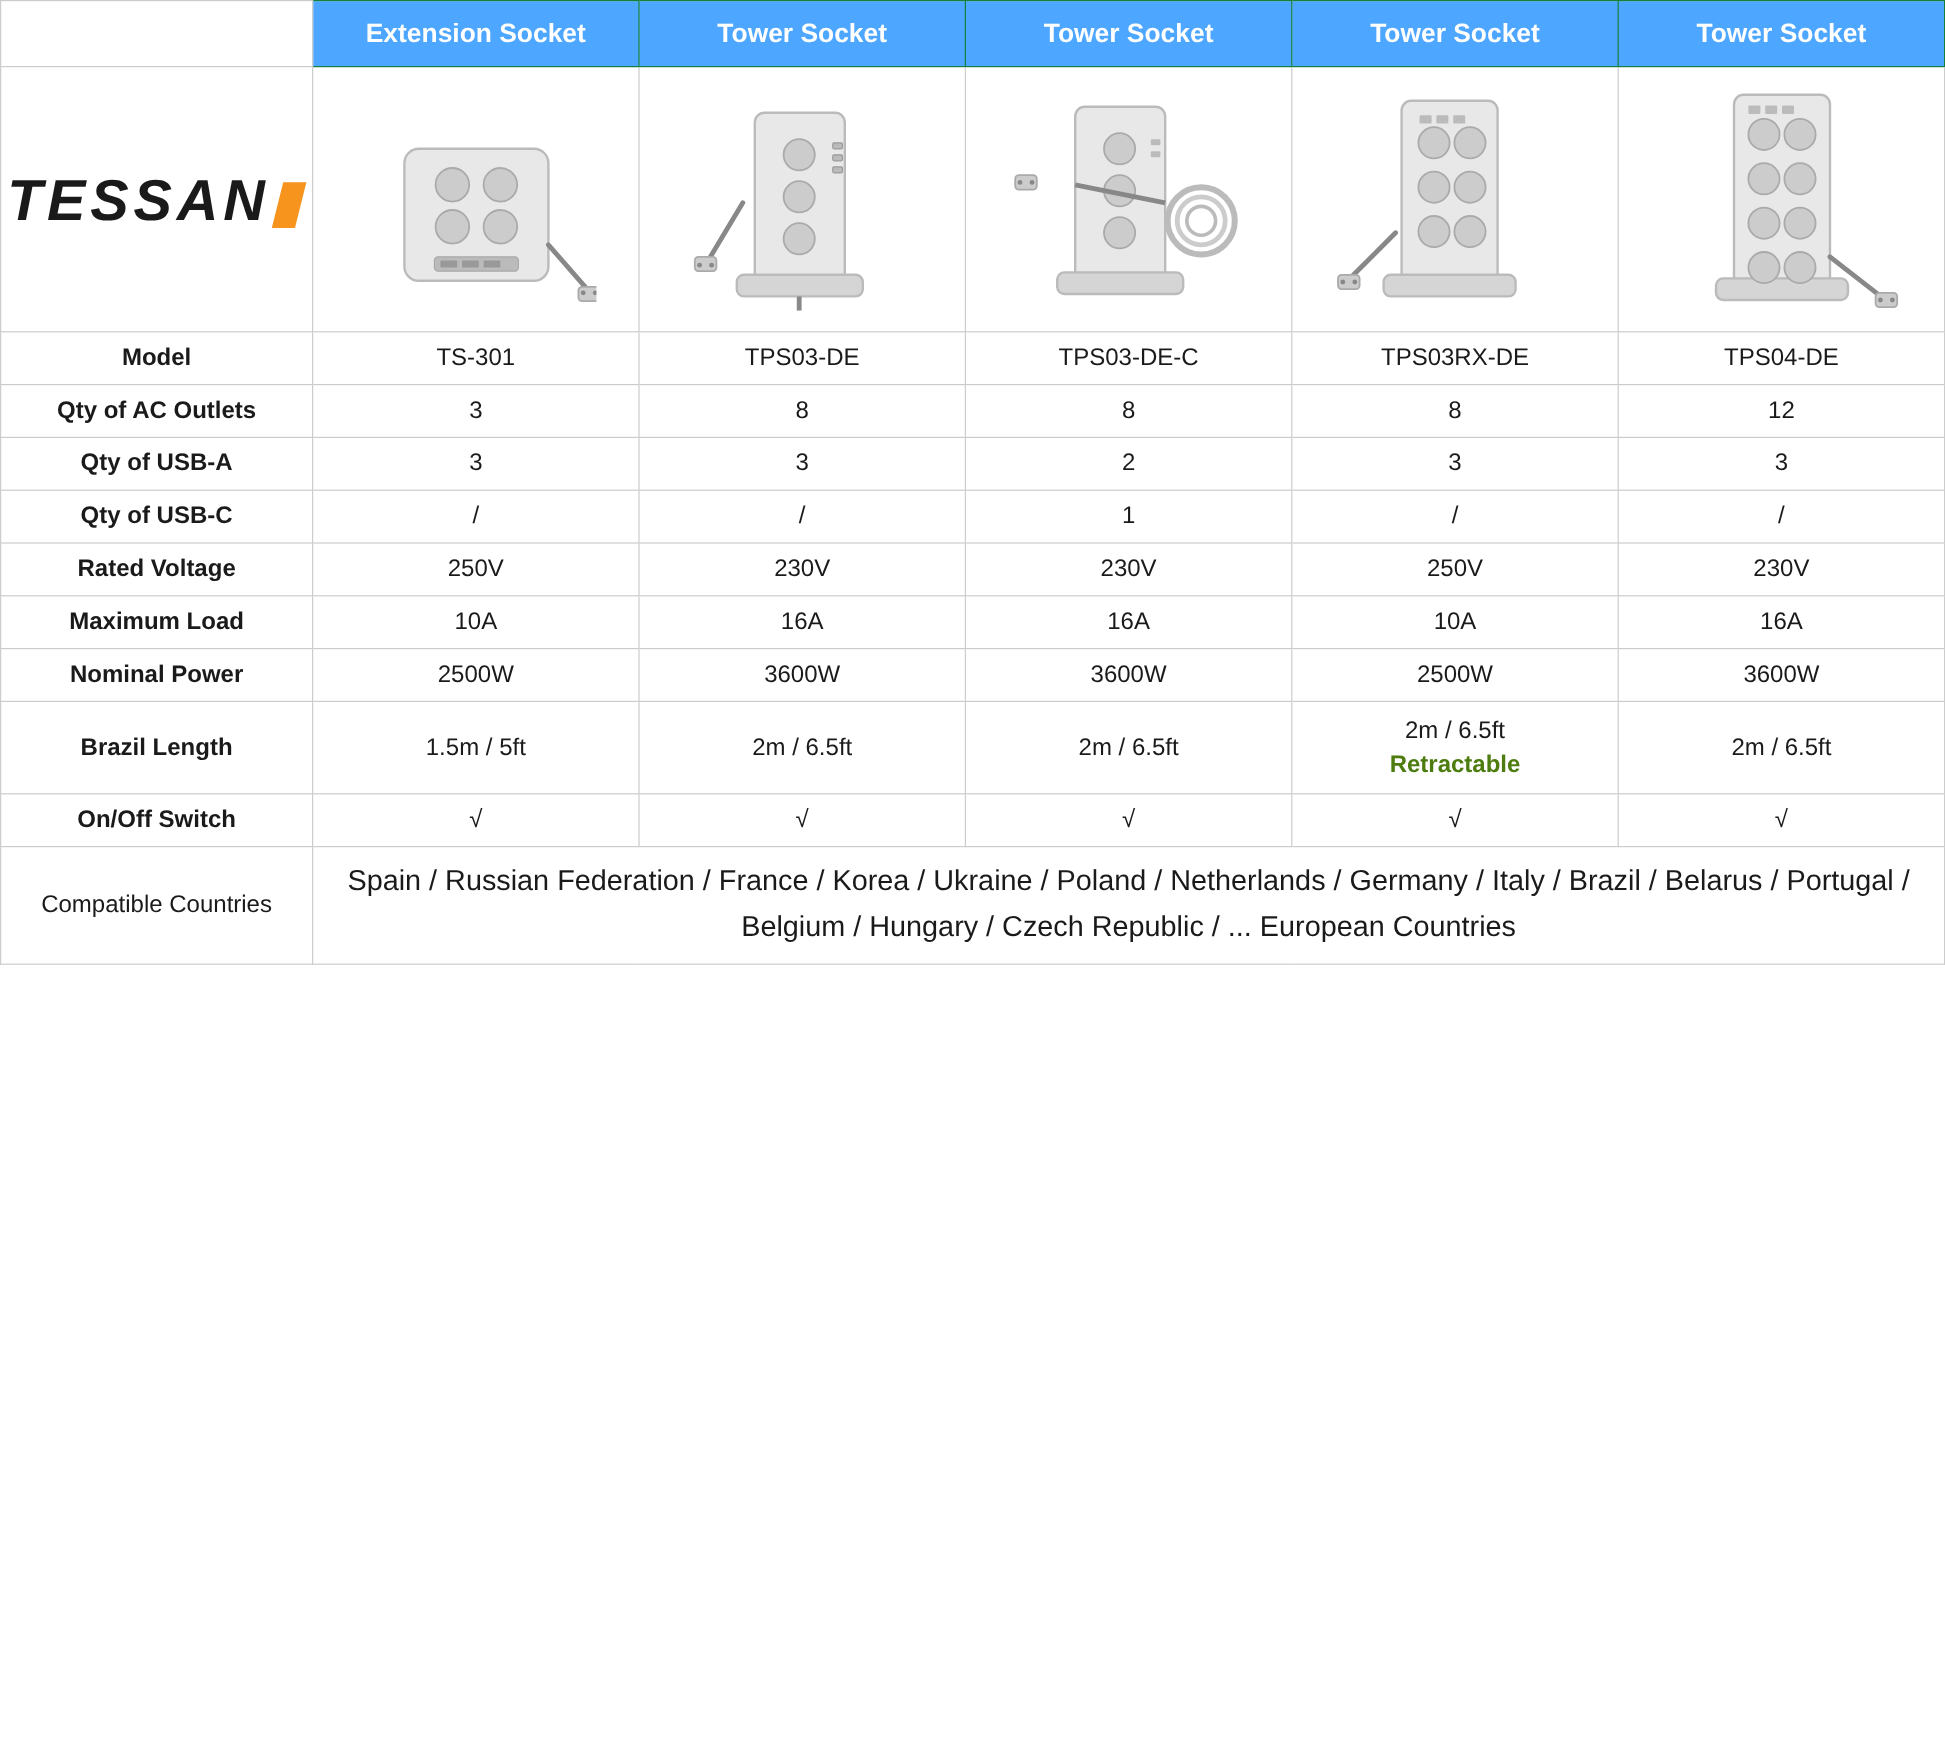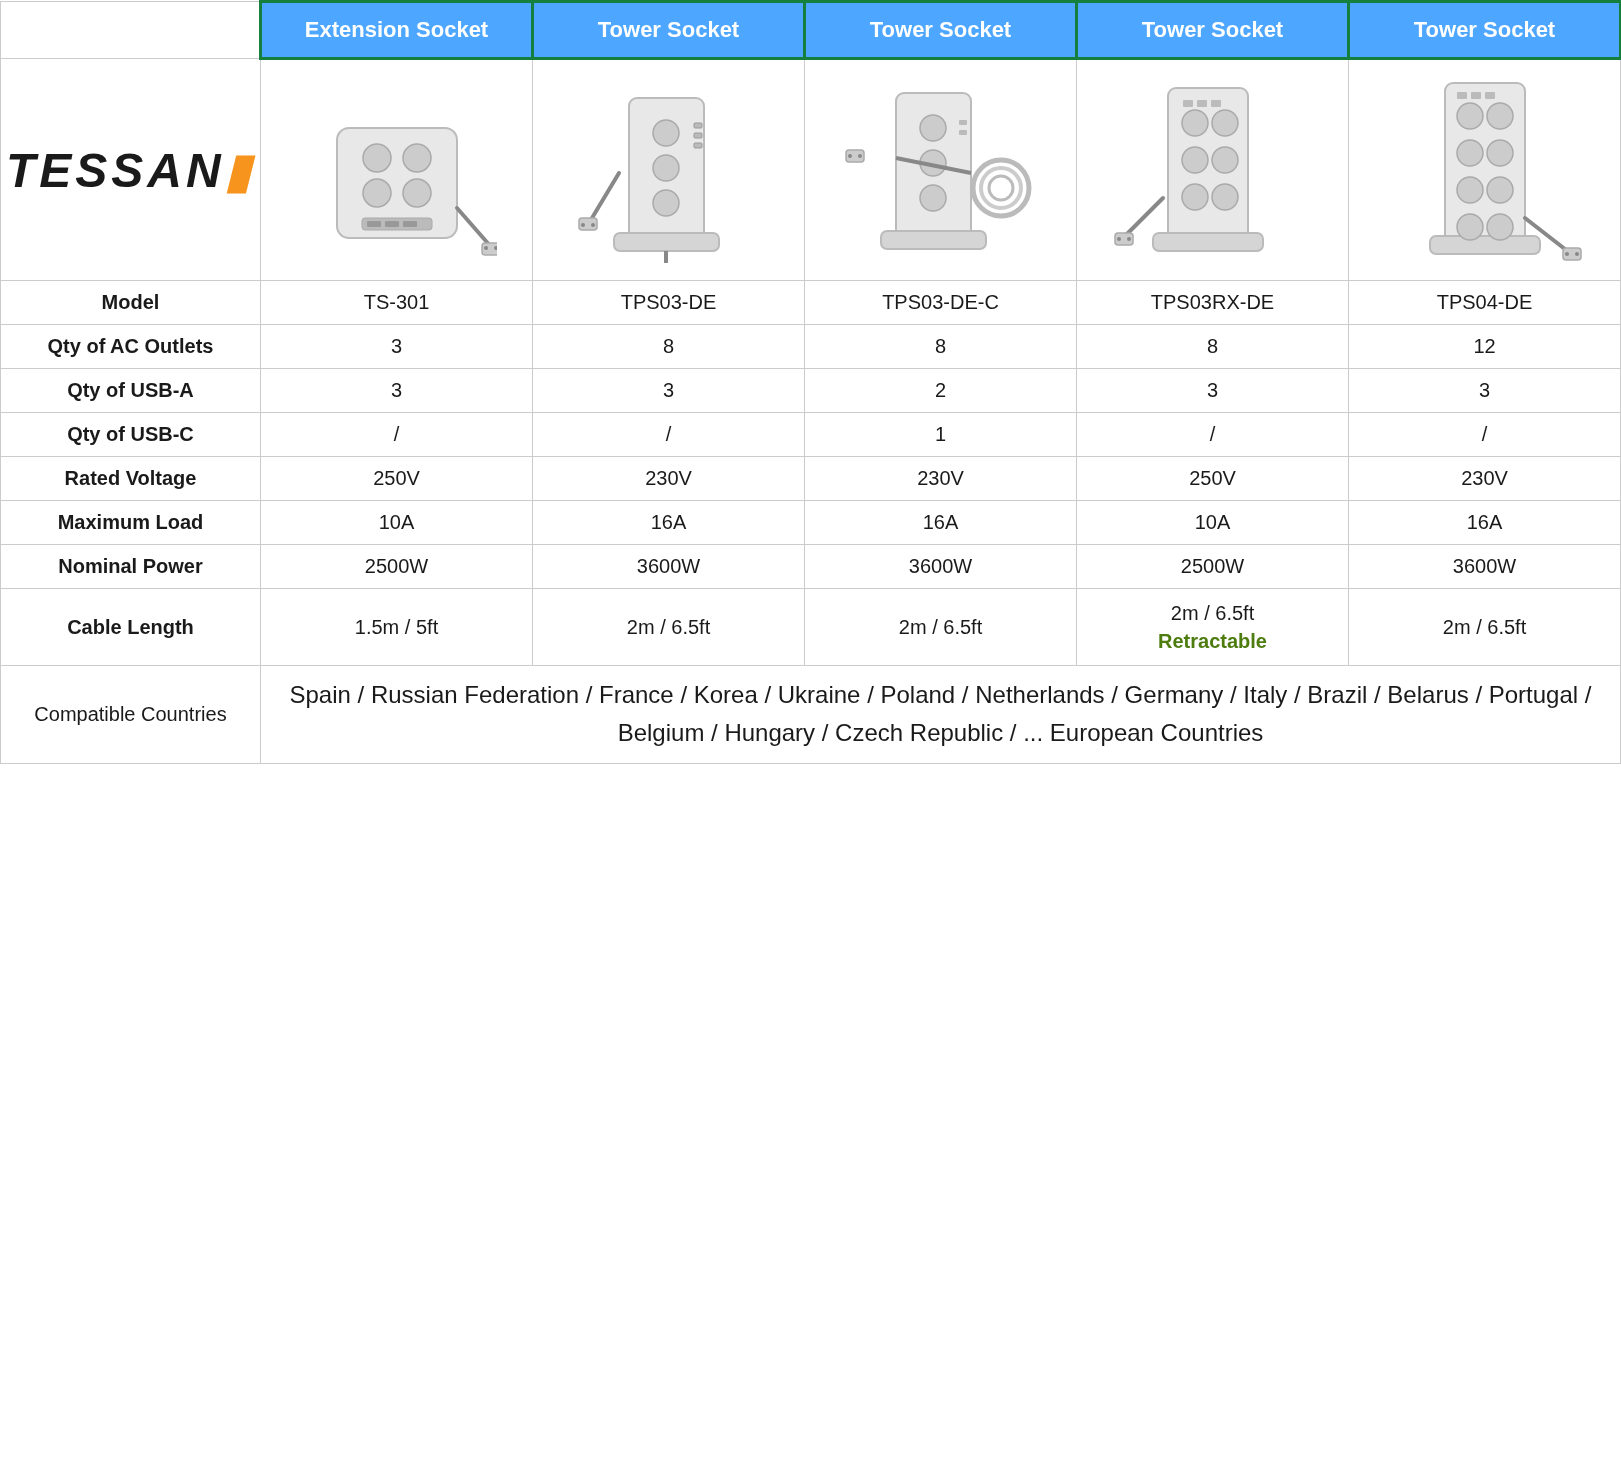--- a/index.html
+++ b/index.html
@@ -24,21 +24,21 @@
     .col-label { width: 260px; }
     .col-product { width: 272px; }
 
     
     .header-row th {
       background: #4da6ff;
       color: #fff;
       font-size: 22px;
       font-weight: bold;
       padding: 14px 8px;
-      border: 3px solid #15803d;
+      border: 1px solid #15803d;
     }
     .header-row th.col-label {
       background: #fff;
       border: 1px solid #ccc;
     }
 
     
     .brand-cell {
       background: #fff;
       padding: 20px;
@@ -332,30 +332,38 @@
       <td class="spec-label col-label">Nominal Power</td>
       <td class="spec-value col-product">2500W</td>
       <td class="spec-value col-product">3600W</td>
       <td class="spec-value col-product">3600W</td>
       <td class="spec-value col-product">2500W</td>
       <td class="spec-value col-product">3600W</td>
     </tr>
 
 
     <tr>
-      <td class="spec-label col-label">Cable Length</td>
+      <td class="spec-label col-label">Brazil Length</td>
       <td class="spec-value col-product">1.5m / 5ft</td>
       <td class="spec-value col-product">2m / 6.5ft</td>
       <td class="spec-value col-product">2m / 6.5ft</td>
       <td class="spec-value retractable-cell col-product">
         <span>2m / 6.5ft</span><br>
         <span class="retractable-text">Retractable</span>
       </td>
       <td class="spec-value col-product">2m / 6.5ft</td>
     </tr>
 
+    <tr>
+      <td class="spec-label col-label">On/Off Switch</td>
+      <td class="spec-value col-product">√</td>
+      <td class="spec-value col-product">√</td>
+      <td class="spec-value col-product">√</td>
+      <td class="spec-value col-product">√</td>
+      <td class="spec-value col-product">√</td>
+    </tr>
 
     <tr>
       <td class="countries-label col-label">Compatible Countries</td>
       <td class="countries-value" colspan="5">Spain / Russian Federation / France / Korea / Ukraine / Poland / Netherlands / Germany / Italy / Brazil / Belarus / Portugal / Belgium / Hungary / Czech Republic / ... European Countries</td>
     </tr>
   </tbody>
 </table>
 
 </body></html>

